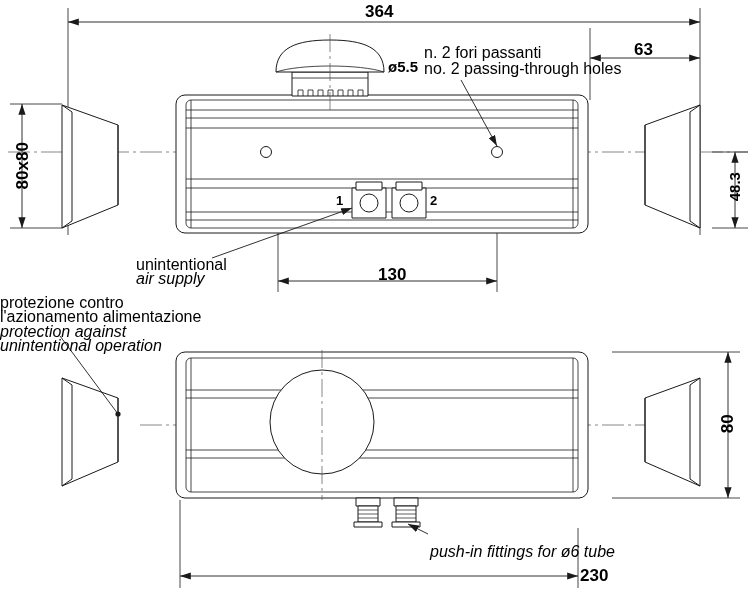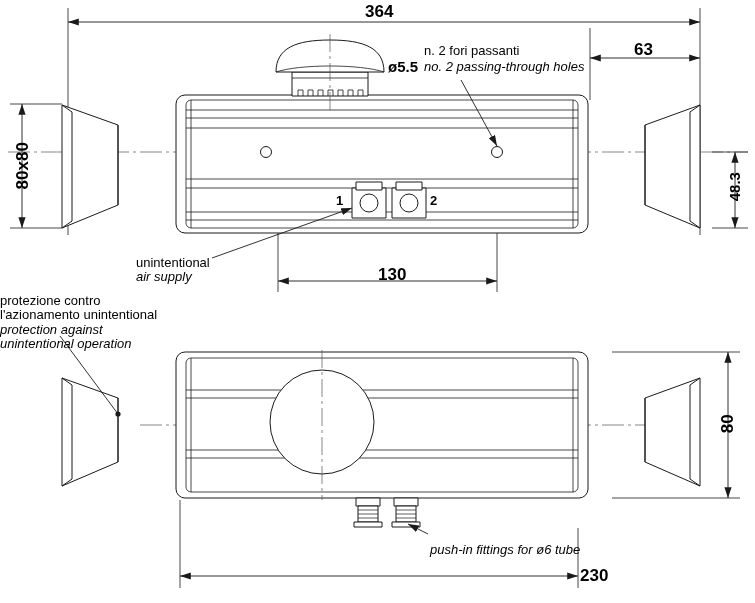--- a/index.html
+++ b/index.html
@@ -14,21 +14,21 @@
   svg{position:absolute;left:0;top:0;}
   .lbl{
     position:absolute;
     font-family:"Liberation Sans", sans-serif;
     color:#000;
     white-space:pre;
     line-height:1.15;
   }
   .dim{font-size:17px;font-weight:bold;}
   .dim-sm{font-size:15px;font-weight:bold;}
-  .note{font-size:13px;}
+  .note{font-size:16px;}
   .callnum{font-size:13px;font-weight:bold;}
   .rot{transform-origin:center center;}
 </style>
 </head>
 <body>
 
 <div id="stage">
 
 <svg width="755" height="603" viewBox="0 0 755 603">
   <defs>
@@ -186,28 +186,28 @@
 <div class="lbl dim" style="left:634px;top:40px;">63</div>
 <div class="lbl dim" style="left:370px;top:265px;margin-left:8px;">130</div>
 <div class="lbl dim" style="left:580px;top:566px;">230</div>
 
 <div class="lbl dim rot" style="left:-12px;top:156px;width:70px;text-align:center;transform:rotate(-90deg);">80x80</div>
 <div class="lbl dim-sm rot" style="left:704px;top:178px;width:62px;text-align:center;transform:rotate(-90deg);">48.3</div>
 <div class="lbl dim rot" style="left:700px;top:414px;width:56px;text-align:center;transform:rotate(-90deg);">80</div>
 
 <div class="lbl dim-sm" style="left:388px;top:58px;">ø5.5</div>
 <div class="lbl note" style="left:424px;top:44px;">n. 2 fori passanti</div>
-<div class="lbl note" style="left:424px;top:60px;font-style:italic;">no. 2 passing-through holes</div>
+<div class="lbl note" style="left:424px;top:60px;">no. 2 passing-through holes</div>
 
 <div class="lbl callnum" style="left:336px;top:194px;">1</div>
 <div class="lbl callnum" style="left:430px;top:194px;">2</div>
 
 <div class="lbl note" style="left:136px;top:256px;">unintentional</div>
 <div class="lbl note" style="left:136px;top:270px;font-style:italic;">air supply</div>
 
 <div class="lbl note" style="left:0px;top:294px;">protezione contro</div>
-<div class="lbl note" style="left:0px;top:308px;">l'azionamento unintentional</div>
+<div class="lbl note" style="left:0px;top:308px;">l'azionamento alimentazione</div>
 <div class="lbl note" style="left:0px;top:323px;font-style:italic;">protection against</div>
 <div class="lbl note" style="left:0px;top:337px;font-style:italic;">unintentional operation</div>
 
 <div class="lbl note" style="left:430px;top:543px;font-style:italic;">push-in fittings for ø6 tube</div>
 
 </div>
 
 </body></html>

